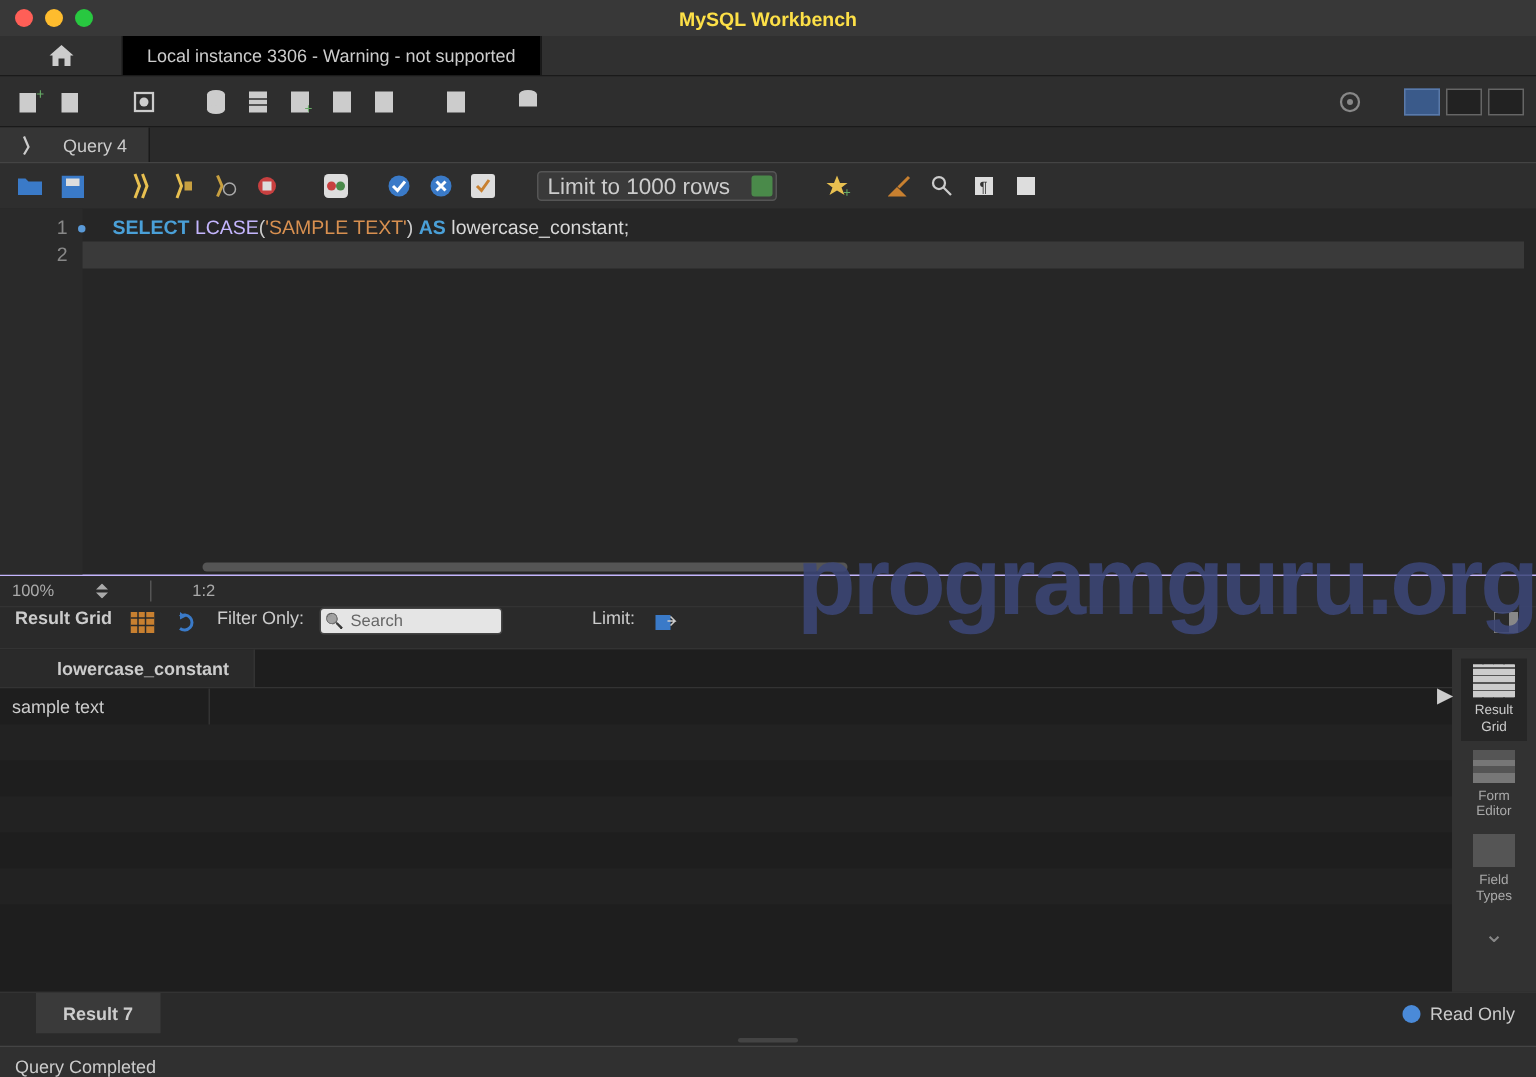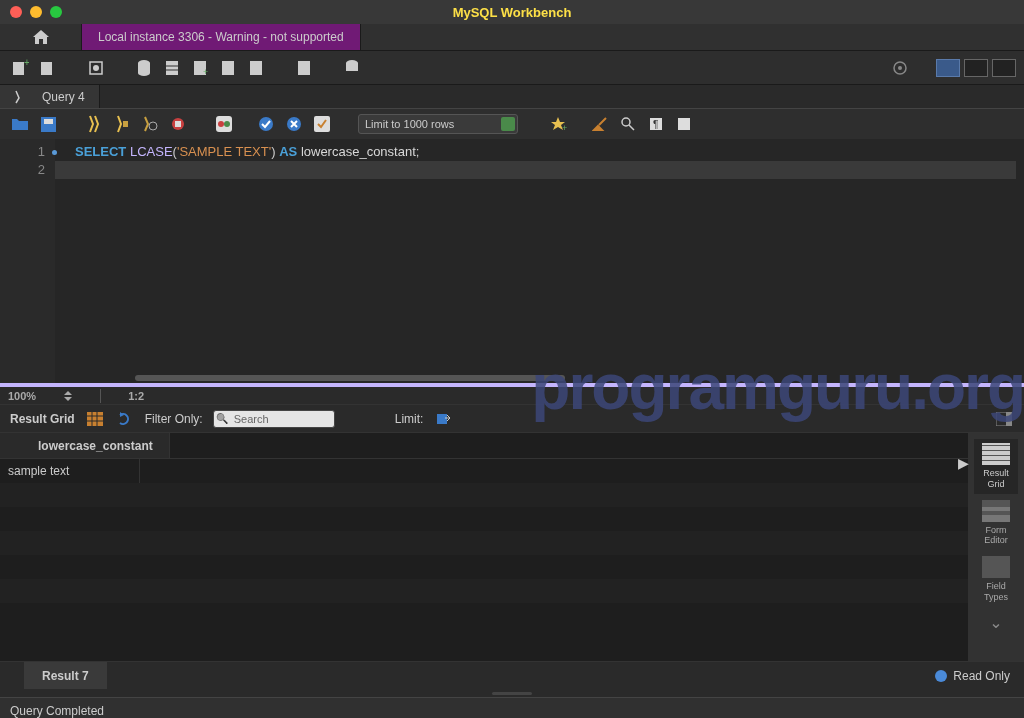--- a/index.html
+++ b/index.html
@@ -10,60 +10,60 @@
 .traffic { display: flex; gap: 8px; margin-left: 10px; }
 .traffic span { width: 12px; height: 12px; border-radius: 50%; }
 .tl-close { background: #ff5f57; }
 .tl-min { background: #febc2e; }
 .tl-max { background: #28c840; }
 .title { position: absolute; left: 50%; transform: translateX(-50%); font-size: 13px; font-weight: 600; color: #fde047; }
 
 
 .conntabs { height: 27px; background: #303030; display: flex; border-bottom: 1px solid #1a1a1a; }
 .home-tab { width: 82px; display: flex; align-items: center; justify-content: center; background: #303030; border-right: 1px solid #1a1a1a; }
-.conn-tab { padding: 0 16px; display: flex; align-items: center; background: #701a75; font-size: 12px; border-right: 1px solid #1a1a1a; }
+.conn-tab { padding: 0 16px; display: flex; align-items: center; background: #000000; font-size: 12px; border-right: 1px solid #1a1a1a; }
 
 
 .maintb { height: 34px; background: #2e2e2e; display: flex; align-items: center; padding: 0 8px; gap: 4px; border-bottom: 1px solid #1a1a1a; }
 .tbicon { width: 24px; height: 24px; display: flex; align-items: center; justify-content: center; cursor: pointer; }
 .tbgap { width: 16px; }
 .tbspacer { flex: 1; }
 .panel-btn { width: 24px; height: 18px; border: 1px solid #666; background: #222; }
 .panel-btn.active { background: #3a5a8a; border-color: #5a7aaa; }
 
 
 .querytabs { height: 24px; background: #2a2a2a; display: flex; border-bottom: 1px solid #444; }
 .qtab { padding: 0 14px; display: flex; align-items: center; gap: 18px; background: #353535; font-size: 12px; border-right: 1px solid #1a1a1a; }
 
 
 .querytb { height: 30px; background: #2e2e2e; display: flex; align-items: center; padding: 0 10px; gap: 8px; }
 .qicon { width: 20px; height: 20px; display: flex; align-items: center; justify-content: center; cursor: pointer; }
-.limit-select { background: #3a3a3a; border: 1px solid #555; color: #ccc; font-size: 11px; height: 20px; width: 160px; padding: 0 6px; position: relative; border-radius: 3px; display: flex; align-items: center; }
+.limit-select { background: #3a3a3a; border: 1px solid #555; color: #ccc; font-size: 15px; height: 20px; width: 160px; padding: 0 6px; position: relative; border-radius: 3px; display: flex; align-items: center; }
 .limit-select::after { content: ''; position: absolute; right: 2px; top: 2px; bottom: 2px; width: 14px; background: #4a8a4a; border-radius: 2px; }
 
 
 .editor { background: #262626; height: 244px; display: flex; font-family: Menlo, Monaco, monospace; font-size: 13px; }
 .gutter { width: 55px; background: #2a2a2a; padding-top: 4px; text-align: right; }
 .gline { height: 18px; line-height: 18px; padding-right: 10px; color: #888; position: relative; }
 .gline .dot { position: absolute; right: -2px; top: 7px; width: 5px; height: 5px; background: #5a9ad8; border-radius: 50%; }
 .code { flex: 1; padding: 4px 0 0 20px; position: relative; }
 .cline { height: 18px; line-height: 18px; white-space: pre; }
 .cline.active { background: #3a3a3a; margin-left: -20px; padding-left: 20px; margin-right: 8px; }
 .kw { color: #4aa0d8; font-weight: 600; }
 .fn { color: #c4b5fd; }
 .str { color: #d89050; }
 .pun { color: #ccc; }
 .ident { color: #d8d8d8; }
 .hscroll { position: absolute; bottom: 2px; left: 80px; width: 430px; height: 6px; background: #555; border-radius: 3px; }
 
 
-.zoombar { height: 22px; background: #2a2a2a; display: flex; align-items: center; padding: 0 8px; gap: 27px; font-size: 11px; color: #aaa; border-top: 4px solid #c4b5fd; border-bottom: 1px solid #333; font-weight: bold; }
-
-
-.resulttb { height: 28px; background: #2a2a2a; display: flex; align-items: center; padding: 0 10px; gap: 10px; font-size: 12px; border-bottom: 1px solid #333; }
+.zoombar { height: 22px; background: #2a2a2a; display: flex; align-items: center; padding: 0 8px; gap: 27px; font-size: 11px; color: #aaa; border-top: 1px solid #c4b5fd; border-bottom: 1px solid #333; }
+
+
+.resulttb { height: 28px; background: #2a2a2a; display: flex; align-items: flex-start; padding: 0 10px; gap: 10px; font-size: 12px; border-bottom: 1px solid #333; }
 .resulttb .bold { font-weight: 600; }
 .search-box { background: #e5e5e5; border: 1px solid #444; height: 18px; width: 122px; padding: 0 4px 0 20px; color: #888; font-size: 11px; position: relative; border-radius: 3px; display: flex; align-items: center; }
 .search-box::before { content: '🔍'; position: absolute; left: 3px; font-size: 10px; filter: grayscale(1) brightness(0.6); }
 
 
 .resultwrap { display: flex; height: 228px; }
 .resultgrid { flex: 1; background: #1e1e1e; }
 .rghead { height: 26px; display: flex; border-bottom: 1px solid #333; }
 .rgh-gutter { width: 30px; background: #2a2a2a; }
 .rgh-col { width: 140px; padding: 0 8px; line-height: 26px; background: #2a2a2a; border-right: 1px solid #333; font-weight: 600; color: #ccc; font-size: 12px; }

